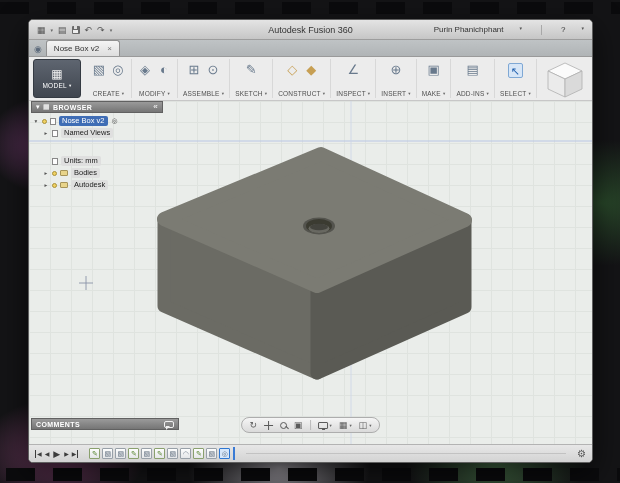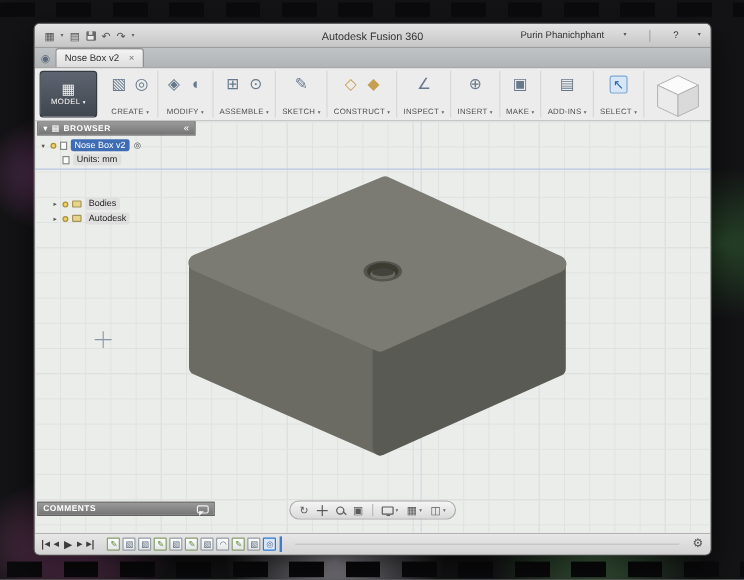--- a/index.html
+++ b/index.html
@@ -322,25 +322,30 @@
         <span class="collapse">«</span>
       </div>
       <div class="btree">
         <div class="brow">
           <span class="tri">▾</span>
           <span class="bulb"></span>
           <span class="doc"></span>
           <span class="chip selected">Nose Box v2</span>
           <span class="radio">◎</span>
         </div>
-        <div class="brow" style="padding-left:19px;">
+        <div class="brow" style="padding-left:10px;">
+          <span class="tri">▸</span>
+          <span class="doc"></span>
+          <span class="chip">Named Views</span>
+        </div>
+        <div class="brow" style="padding-left:19px;margin-top:16px;">
           <span class="doc"></span>
           <span class="chip">Units: mm</span>
         </div>
-        <div class="brow" style="padding-left:10px;margin-top:25px;">
+        <div class="brow" style="padding-left:10px;">
           <span class="tri">▸</span>
           <span class="bulb"></span>
           <span class="folder"></span>
           <span class="chip">Bodies</span>
         </div>
         <div class="brow" style="padding-left:10px;">
           <span class="tri">▸</span>
           <span class="bulb"></span>
           <span class="folder"></span>
           <span class="chip">Autodesk</span>

